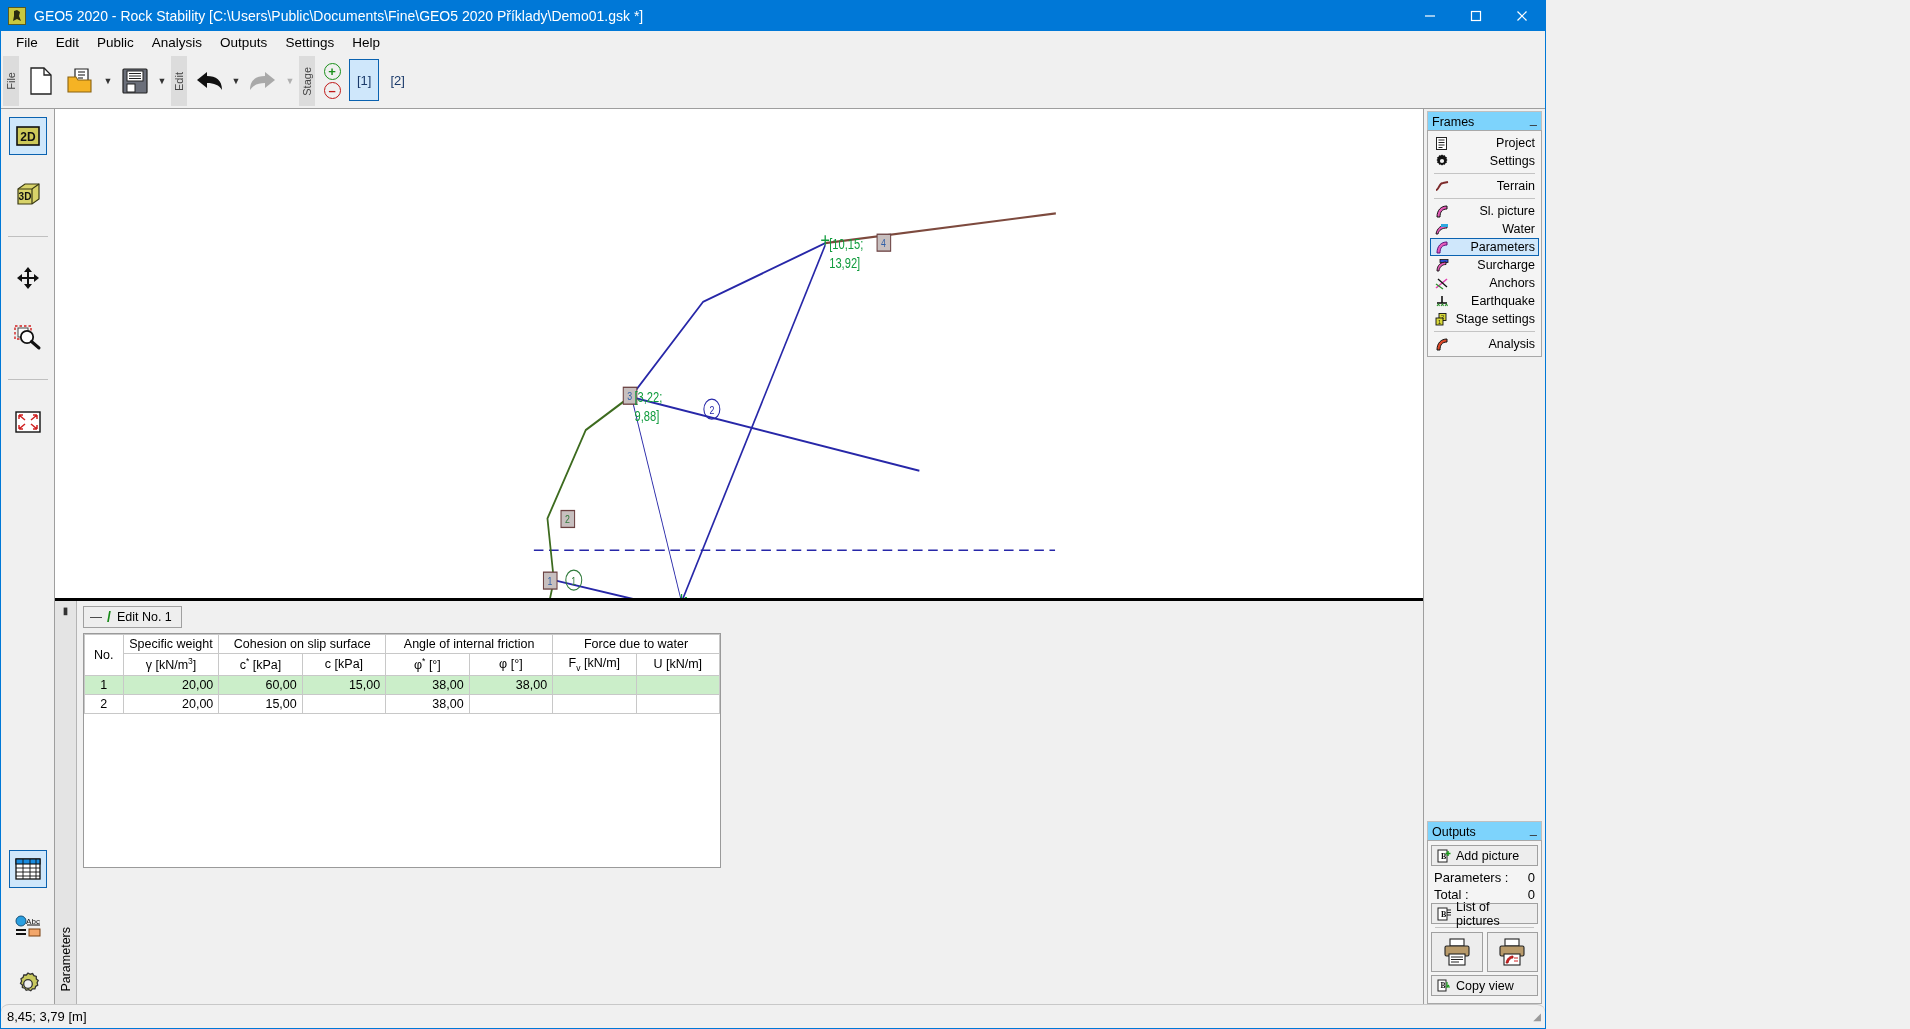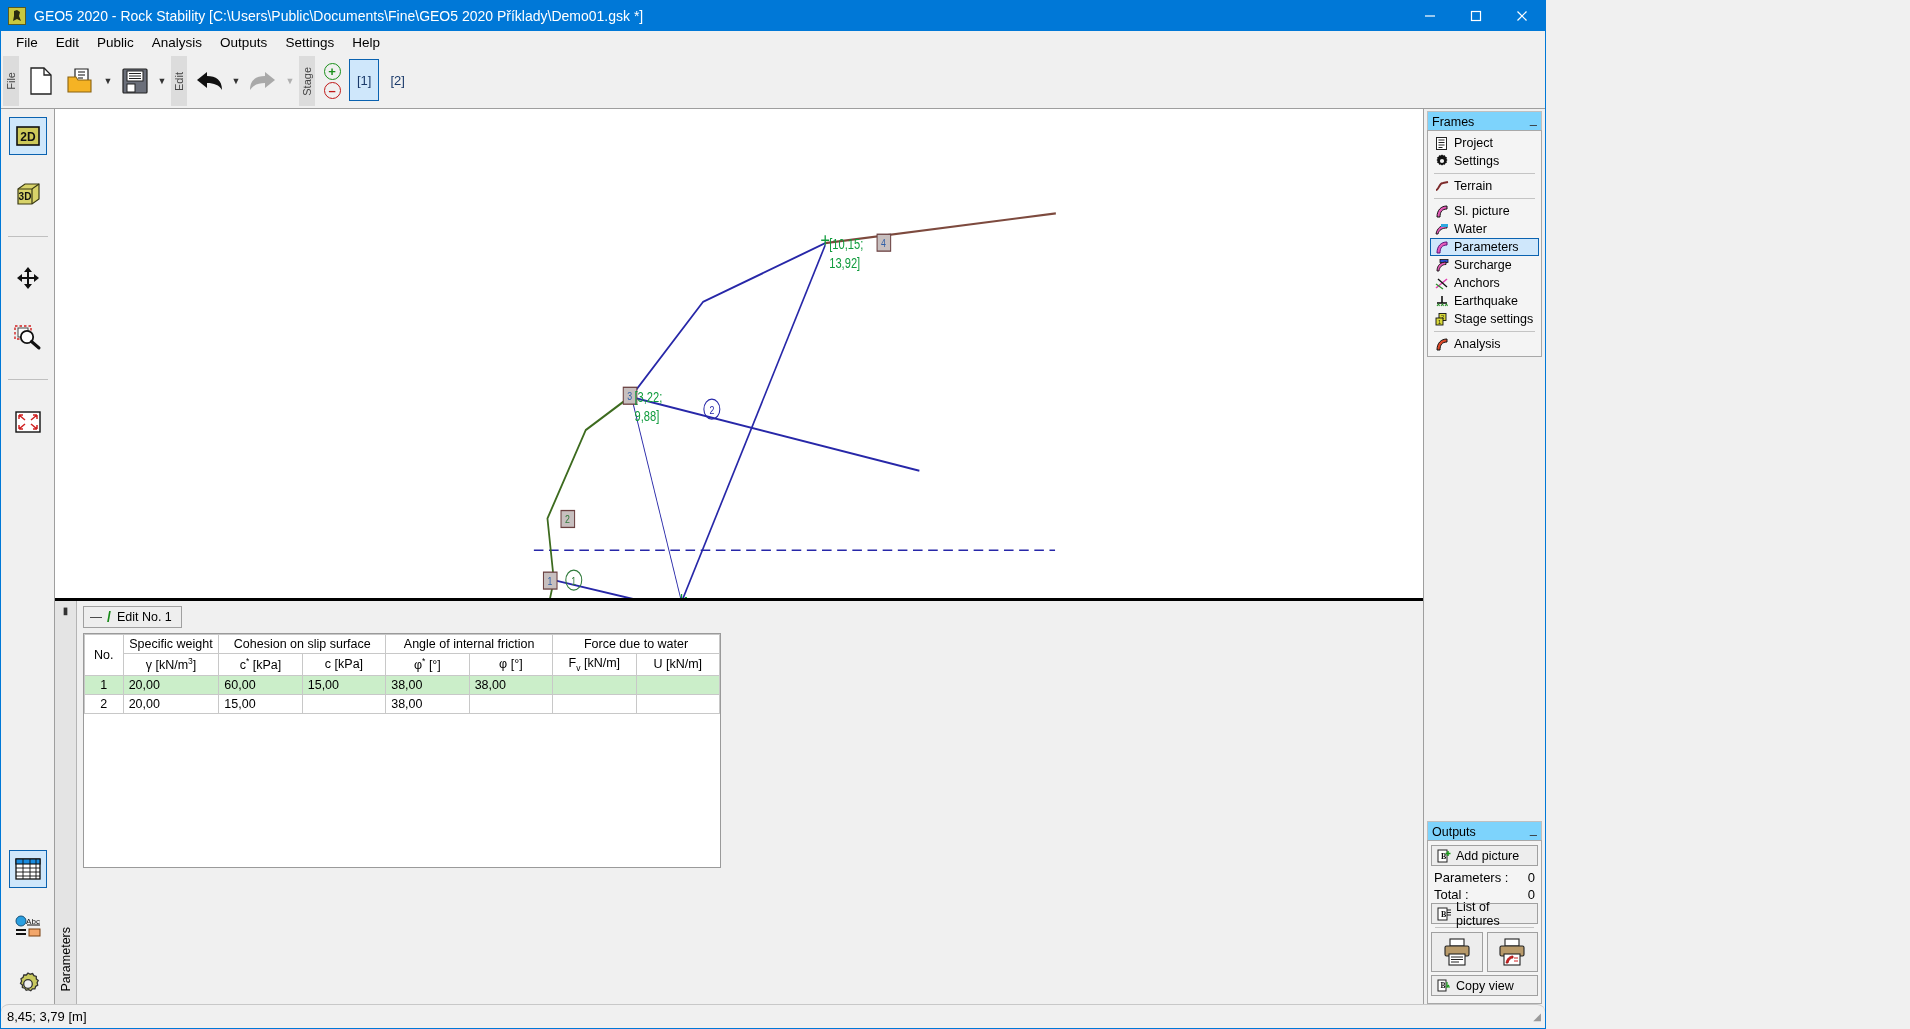--- a/index.html
+++ b/index.html
@@ -154,21 +154,21 @@
     font-size: 12.5px; width: 638px;
     border: 1px solid #9a9a9a;
     table-layout: fixed;
     padding-left: 35px;
   }
   table.grid th, table.grid td {
     border: 1px solid #c8c8c8; padding: 2px 5px; font-weight: normal;
     height: 19px;
   }
   table.grid th { background: #ffffff; text-align: center; }
-  table.grid td.num { }
+  table.grid td.num { text-align: right; }
   table.grid td.rowno { text-align: center; }
   tr.sel td { background: #cbeec9; }
   .sup { font-size: 8.5px; vertical-align: super; }
   .sub { font-size: 8.5px; vertical-align: sub; }
   #gridshell {
     background: #fff; border: 1px solid #9a9a9a;
     width: 638px; height: 235px; overflow: hidden;
   }
   #gridshell table.grid { border: 0; width: 636px; }
 
@@ -186,20 +186,21 @@
   }
   .panel-min { font-size: 13px; color: #333; line-height: 8px; }
   .framebox {
     border: 1px solid #a8a8a8; background: #f4f4f4;
     padding: 3px 2px;
   }
   .frame-item {
     display: flex; align-items: center; gap: 5px;
     padding: 2px 3px; font-size: 12.5px; height: 18px;
     border: 1px solid transparent;
+    justify-content: space-between;
   }
   .frame-item.active { background: #cfe7fb; border: 1px solid #0a62b0; }
   .fsep { height: 1px; background: #c4c4c4; margin: 3px 4px; }
   .ficon { width: 15px; height: 15px; flex: 0 0 15px; display: flex; align-items: center; justify-content: center; }
 
   .outbox { border: 1px solid #a8a8a8; background: #f4f4f4; padding: 4px 3px; }
   .out-btn {
     display: flex; align-items: center; gap: 5px;
     border: 1px solid #a0a0a0; background: #ededed;
     padding: 2px 4px; height: 21px; font-size: 12.5px; margin-bottom: 3px;

